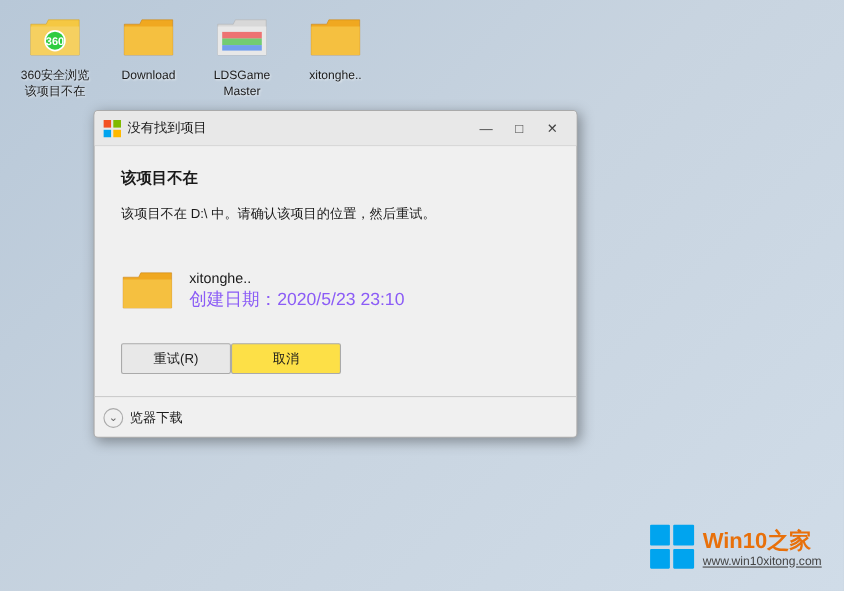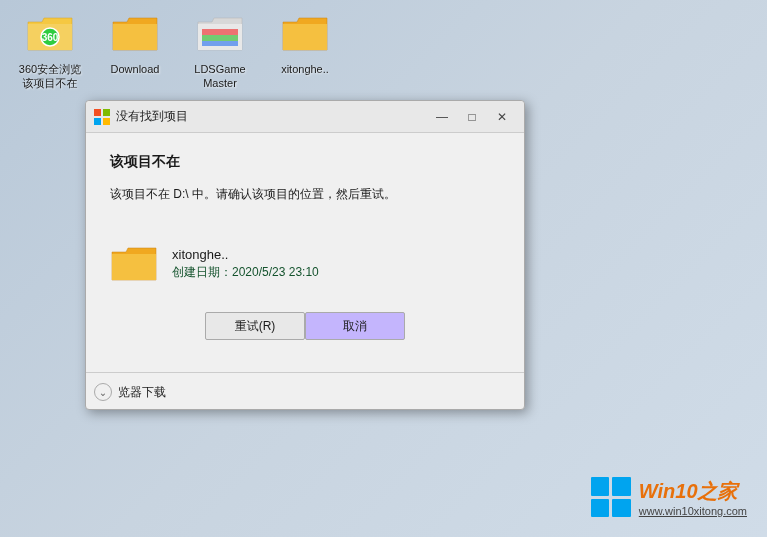--- a/index.html
+++ b/index.html
@@ -85,21 +85,20 @@
     }
 
     .watermark-title {
       font-size: 20px;
       font-weight: bold;
       color: #1a1a1a;
     }
 
     .watermark-title span {
       color: #e8700a;
-      font-style: italic;
     }
 
     .watermark-url {
       font-size: 11px;
       color: #444;
       text-decoration: underline;
     }
 
     
     .dialog-overlay {
@@ -192,36 +191,36 @@
       flex-direction: column;
       gap: 2px;
     }
 
     .dialog-file-name {
       font-size: 13px;
       color: #1a1a1a;
     }
 
     .dialog-file-date {
-      font-size: 12px;
-      color: #14532d;
+      font-size: 16px;
+      color: #8b5cf6;
     }
 
     .dialog-buttons {
       display: flex;
-      justify-content: center;
+      justify-content: flex-start;
       gap: 0;
-      margin-bottom: 16px;
+      margin-bottom: 4px;
     }
 
     .dialog-btn {
       width: 100px;
       height: 28px;
       border: 1px solid #aaa;
-      background: #c4b5fd;
+      background: #fde047;
       font-size: 12px;
       cursor: pointer;
       border-radius: 2px;
       color: #1a1a1a;
       font-family: 'Microsoft YaHei', sans-serif;
     }
 
     .dialog-separator {
       border: none;
       border-top: 1px solid #ccc;

